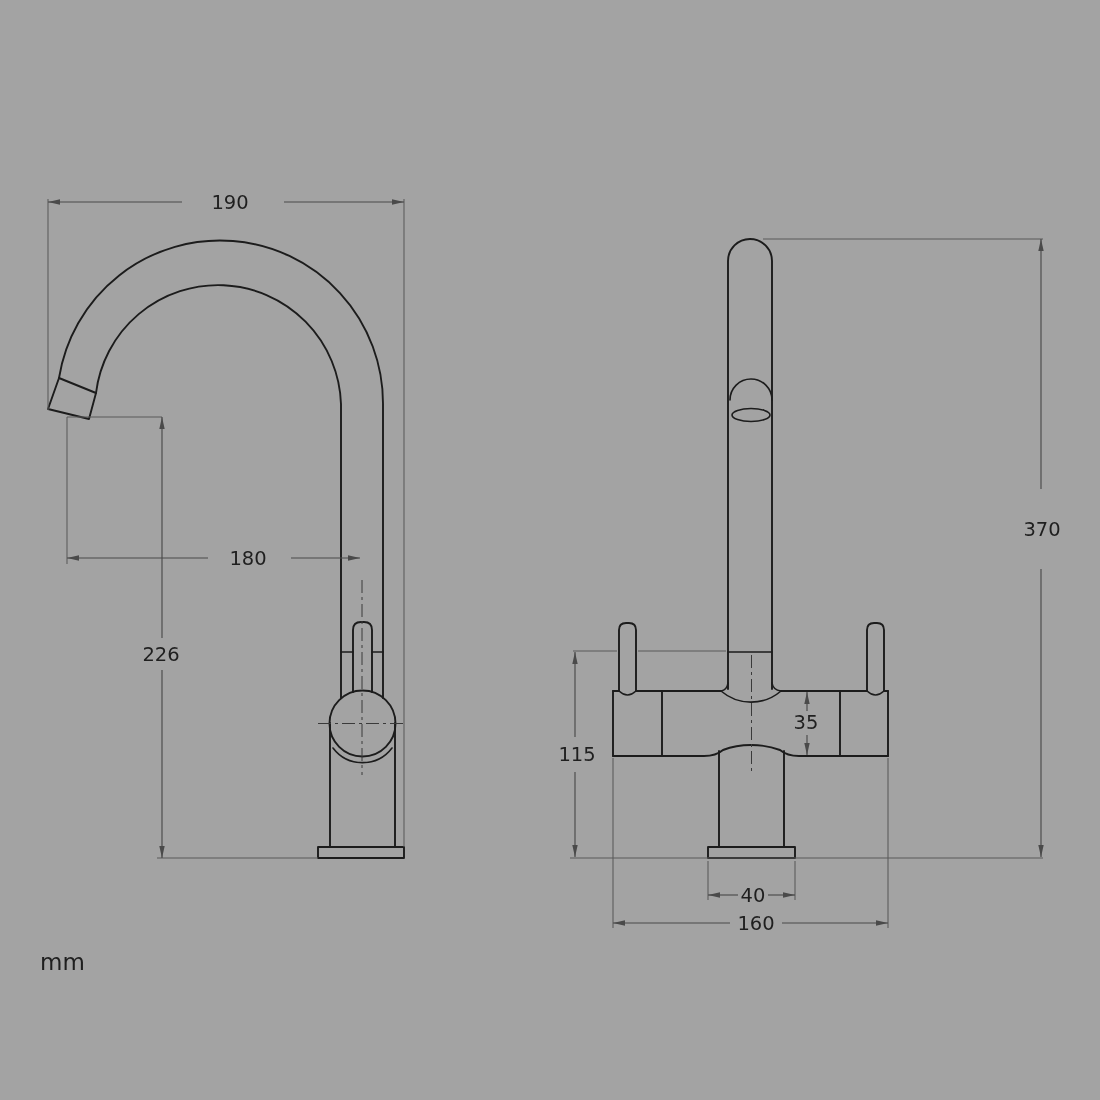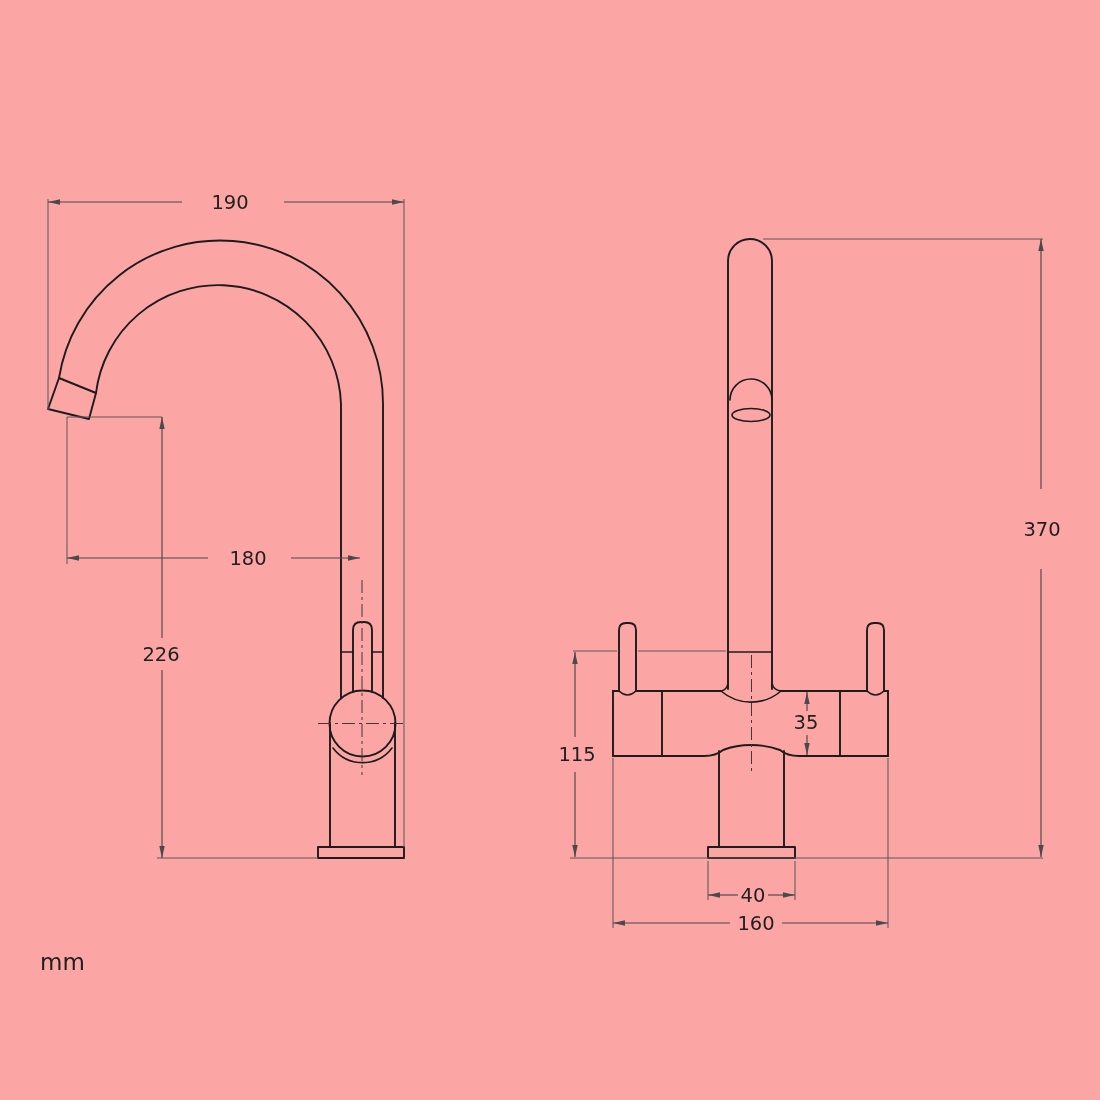--- a/index.html
+++ b/index.html
@@ -1,16 +1,16 @@
 <!DOCTYPE html>
 <html><head>
 <meta charset="utf-8">
 <style>
   html, body { margin: 0; padding: 0; background: #ffffff; }
-  .stage { width: 1100px; height: 1100px; position: relative; background: #fca5a5; }
+  .stage { width: 1100px; height: 1100px; position: relative; background: #a3a3a3; }
   svg { display: block; }
   .obj   { fill: none; stroke: #1c1c1c; stroke-width: 1.9; stroke-linecap: round; stroke-linejoin: round; }
   .obj2  { fill: none; stroke: #1c1c1c; stroke-width: 1.6; stroke-linecap: round; stroke-linejoin: round; }
   .dim   { fill: none; stroke: #4a4a4a; stroke-width: 1.15; }
   .ext   { fill: none; stroke: #5a5a5a; stroke-width: 1.05; }
   .cl    { fill: none; stroke: #3a3a3a; stroke-width: 1; stroke-dasharray: 13 4 3 4; }
   .dimtext { font-family: "DejaVu Sans", "Liberation Sans", sans-serif; font-size: 19.5px; fill: #1f1f1f; }
   .unittext { font-family: "DejaVu Sans", "Liberation Sans", sans-serif; font-size: 23px; fill: #1f1f1f; }
 </style>
 </head>

